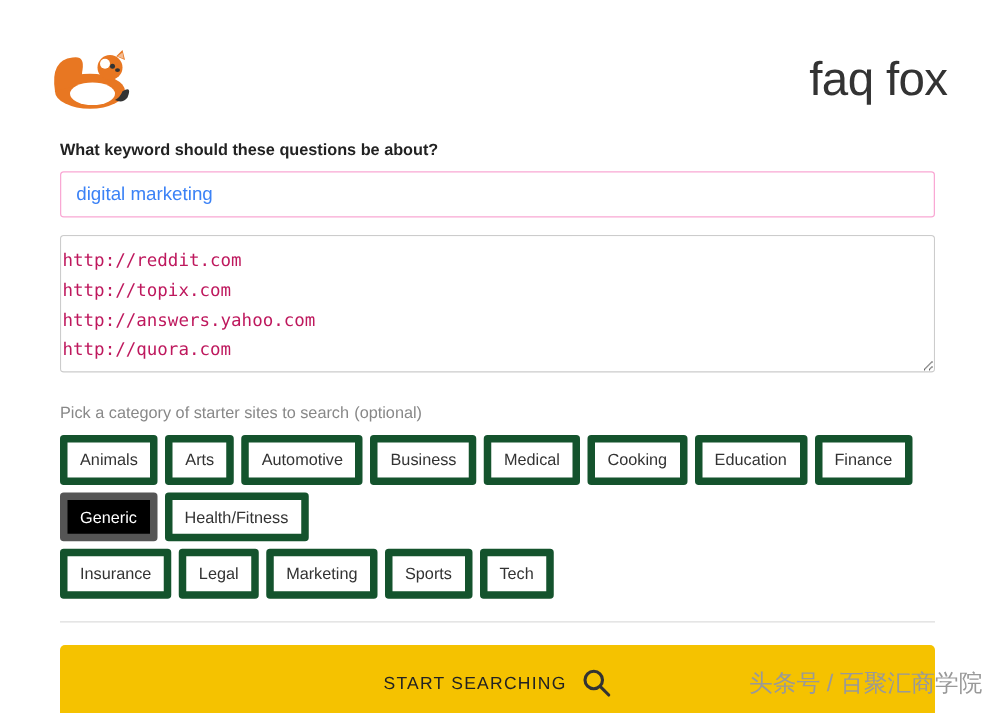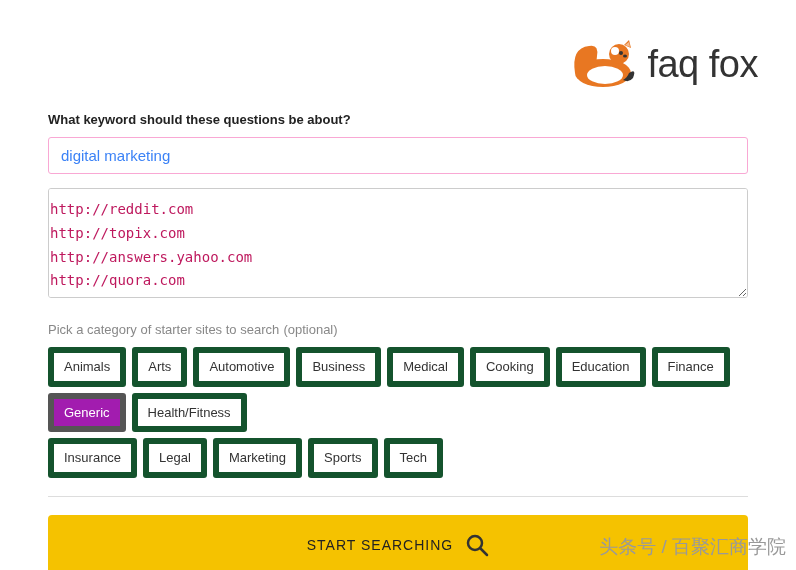--- a/index.html
+++ b/index.html
@@ -12,21 +12,21 @@
     }
     .page-wrapper {
       max-width: 760px;
       margin: 0 auto;
       padding: 20px 20px;
     }
     
     .logo-area {
       display: flex;
       align-items: center;
-      justify-content: flex-end;
+      justify-content: space-between;
       padding: 18px 0 22px 0;
     }
     .logo-fox {
       width: 68px;
       height: 52px;
       margin-right: 10px;
     }
     .logo-text {
       font-size: 38px;
       font-weight: 400;
@@ -88,21 +88,21 @@
       padding: 4px 10px;
       font-size: 13px;
       border: 6px solid #14532d;
       border-radius: 3px;
       background: #fff;
       color: #333;
       cursor: pointer;
       line-height: 1.5;
     }
     .cat-btn.active {
-      background: #a21caf;
+      background: #000000;
       color: #fff;
       border-color: #555;
     }
     .divider {
       border: none;
       border-top: 1px solid #ddd;
       margin: 18px 0 18px 0;
     }
     .search-btn-wrapper {
       margin-bottom: 14px;

